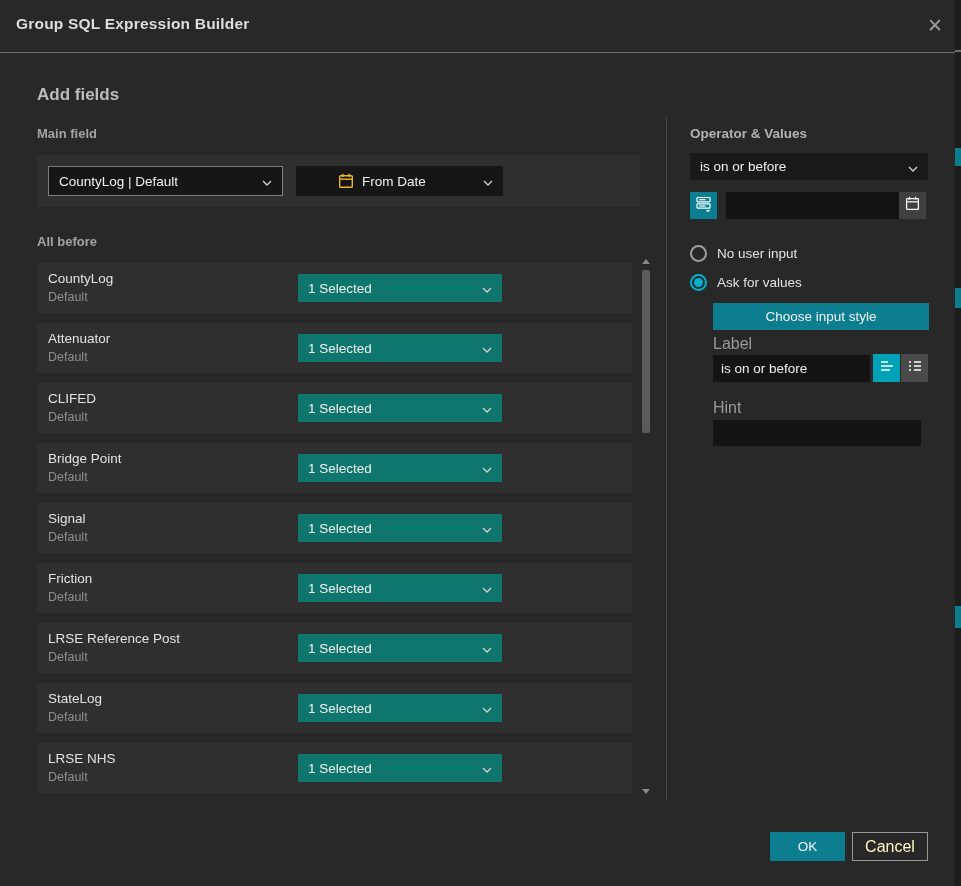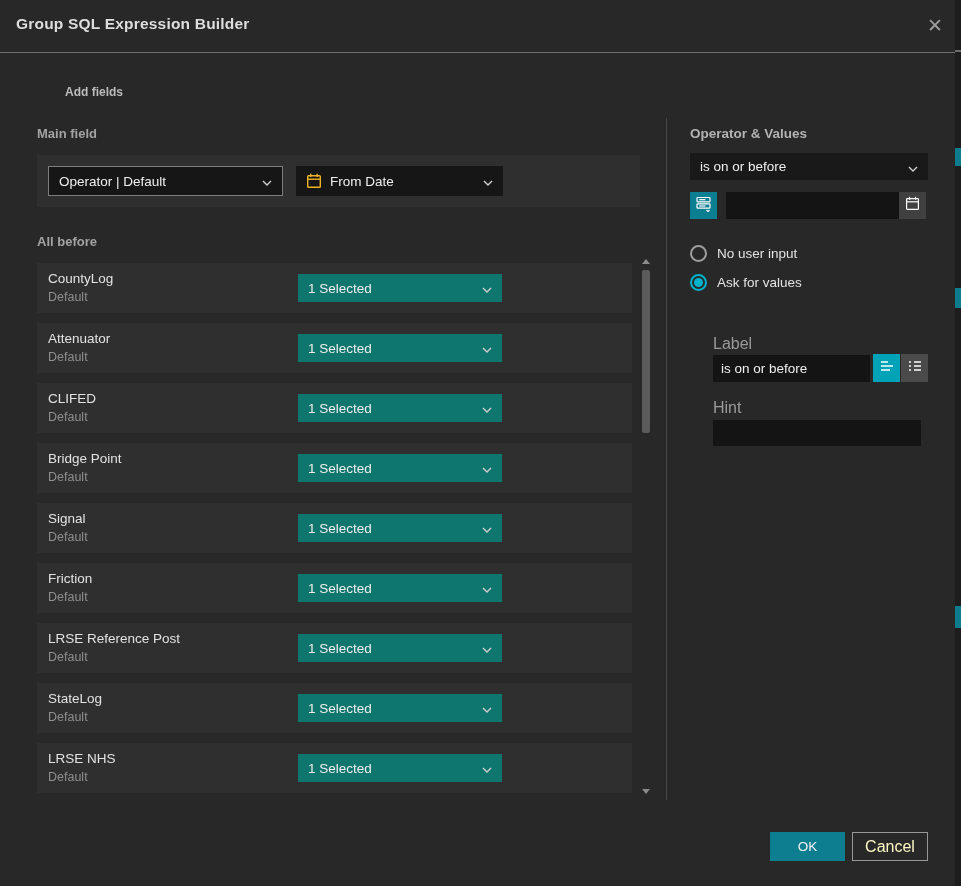--- a/index.html
+++ b/index.html
@@ -7,25 +7,25 @@
           font-family:"Liberation Sans",sans-serif;color:#dcdcdc;}
   .abs{position:absolute;}
 
   
   .titlebar-title{left:16px;top:15px;font-size:15.5px;font-weight:600;letter-spacing:.2px;color:#dedede;}
   .close-btn{left:922px;top:12px;width:26px;height:26px;display:flex;align-items:center;justify-content:center;
              color:#9c9c9c;font-size:19px;cursor:pointer;}
   .header-divider{left:0;top:52px;width:955px;height:1px;background:#6d6d6d;}
 
   
-  .h1{font-size:12px;font-weight:700;color:#bcbcbc;margin-left:28px;}
+  .h1{font-size:17px;font-weight:700;color:#bcbcbc;}
   .h2{font-size:13px;font-weight:700;color:#a3a3a3;}
 
   
-  .select{display:flex;align-items:center;background:#161616;cursor:pointer;box-sizing:border-box;}
+  .select{display:flex;align-items:center;background:#161616;cursor:pointer;box-sizing:border-box;padding-left:32px;}
   .select .txt{flex:1;font-size:13.5px;color:#efefef;white-space:nowrap;overflow:hidden;}
   .select .chev{flex:0 0 auto;margin-right:10px;}
   .select .lead-ico{margin:0 8px 0 10px;display:flex;}
   .pad-l{padding-left:10px;}
 
   .mainfield-box{left:37px;top:155px;width:603px;height:52px;background:#2f2f2f;}
   .layer-select{left:11px;top:11px;width:235px;height:30px;border:1px solid #7e7e7e;}
   .date-select{left:259px;top:11px;width:207px;height:30px;}
 
   
@@ -84,21 +84,21 @@
 
   <div class="abs titlebar-title">Group SQL Expression Builder</div>
   <div class="abs close-btn">✕</div>
   <div class="abs header-divider"></div>
 
   <div class="abs h1" style="left:37px;top:85px;">Add fields</div>
   <div class="abs h2" style="left:37px;top:126px;">Main field</div>
 
   <div class="abs mainfield-box">
     <div class="abs select layer-select pad-l">
-      <span class="txt">Operator | Default</span>
+      <span class="txt">CountyLog | Default</span>
       <span class="chev">
         <svg width="10" height="6" viewBox="0 0 10 6">
             <path d="M1 1l4 4 4-4" stroke="#cfcfcf" stroke-width="1.4" fill="none"></path>
           </svg>
       </span>
     </div>
     <div class="abs select date-select">
       <span class="lead-ico">
         <svg width="16" height="16" viewBox="0 0 16 16" fill="none" stroke="#eeb421" stroke-width="1.4">
           <rect x="1.7" y="2.7" width="12.6" height="11.6" rx="0.8"></rect>
@@ -249,20 +249,21 @@
 
   <div class="abs radio-row" style="left:690px;top:245px;">
     <span class="radio"></span>
     <span class="radio-label">No user input</span>
   </div>
   <div class="abs radio-row" style="left:690px;top:274px;">
     <span class="radio sel"></span>
     <span class="radio-label">Ask for values</span>
   </div>
 
+  <div class="abs choose-btn">Choose input style</div>
 
   <div class="abs small-label" style="left:713px;top:335px;">Label</div>
   <input class="abs label-input" value="is on or before" style="">
   <div class="abs toggle active" style="left:873px;top:354px;">
     <span>
       <svg width="16" height="14" viewBox="0 0 16 14" stroke="#ffffff" stroke-width="1.5">
         <line x1="2" y1="3" x2="9" y2="3"></line>
         <line x1="2" y1="7" x2="14" y2="7"></line>
         <line x1="2" y1="11" x2="11" y2="11"></line>
       </svg>

